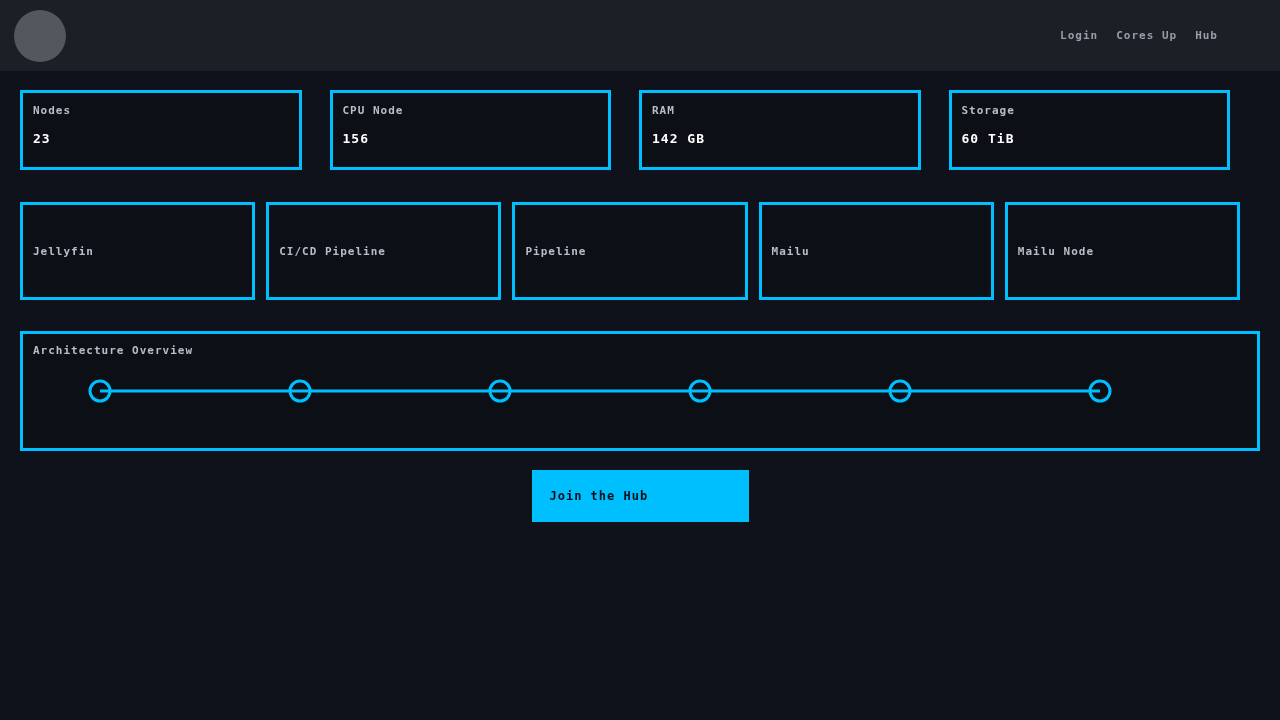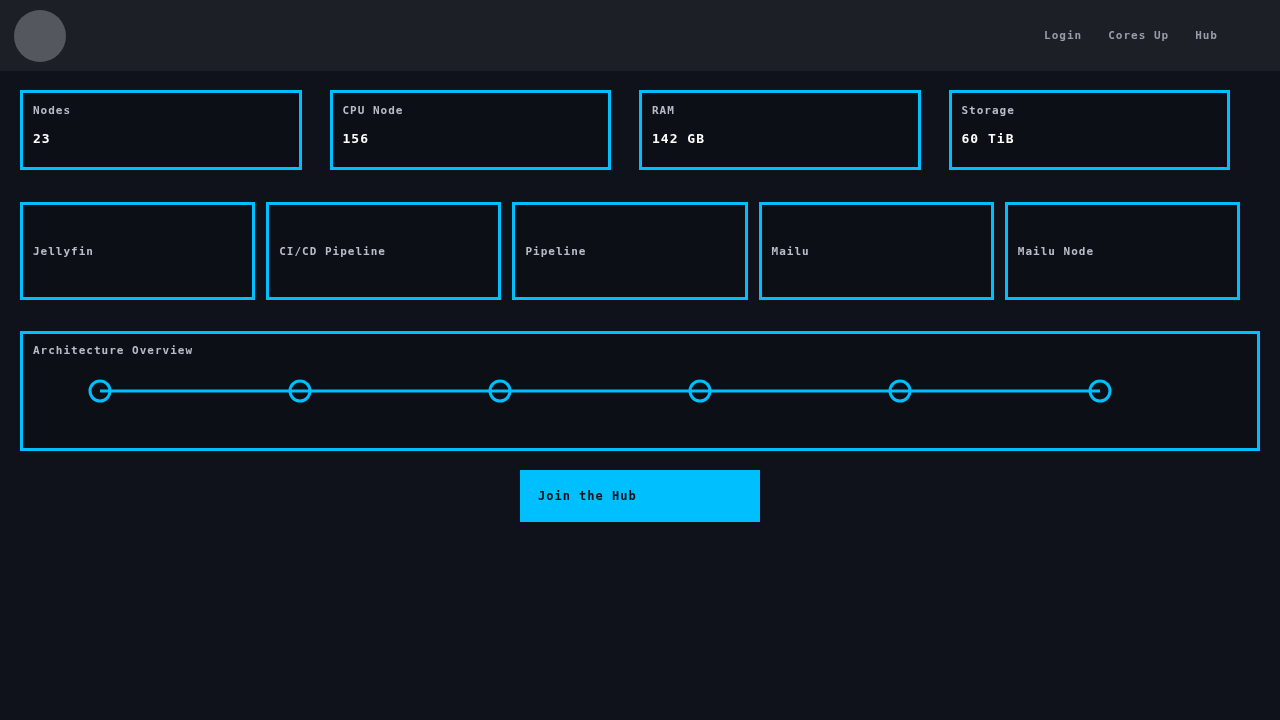--- a/index.html
+++ b/index.html
@@ -25,21 +25,21 @@
     background:var(--navbar);
     display:flex;
     align-items:center;
     justify-content:space-between;
     padding:0 62px 0 14px;
   }
   .avatar{
     width:52px;height:52px;border-radius:50%;
     background:var(--avatar);
   }
-  .nav-links{display:flex;gap:26px;align-items:center;}
+  .nav-links{display:flex;gap:18px;align-items:center;}
   .nav-link{
     color:var(--navlink);
     font-size:11px;
     letter-spacing:1px;
     cursor:pointer;
   }
   
   .stats-row{
     width:1210px;
     margin:19px 0 0 20px;
@@ -101,21 +101,21 @@
     color:var(--label);
     font-size:11px;
     letter-spacing:1px;
     position:absolute;
     top:10px;left:10px;
   }
   .arch-svg{position:absolute;top:0;left:0;}
   
   .cta-button{
     display:block;
-    width:240px;
+    width:217px;
     height:52px;
     margin:19px auto 0 auto;
     background:var(--accent);
     border:none;
     text-align:left;
     padding-left:18px;
     font-family:"DejaVu Sans Mono","Liberation Mono",monospace;
     font-weight:bold;
     font-size:12px;
     letter-spacing:1px;

